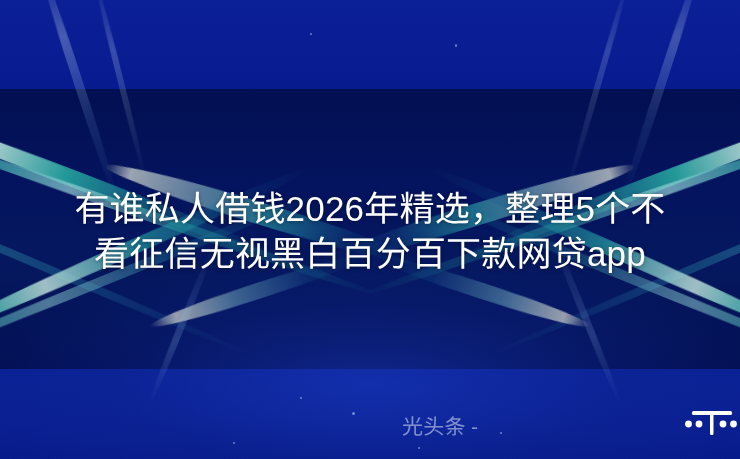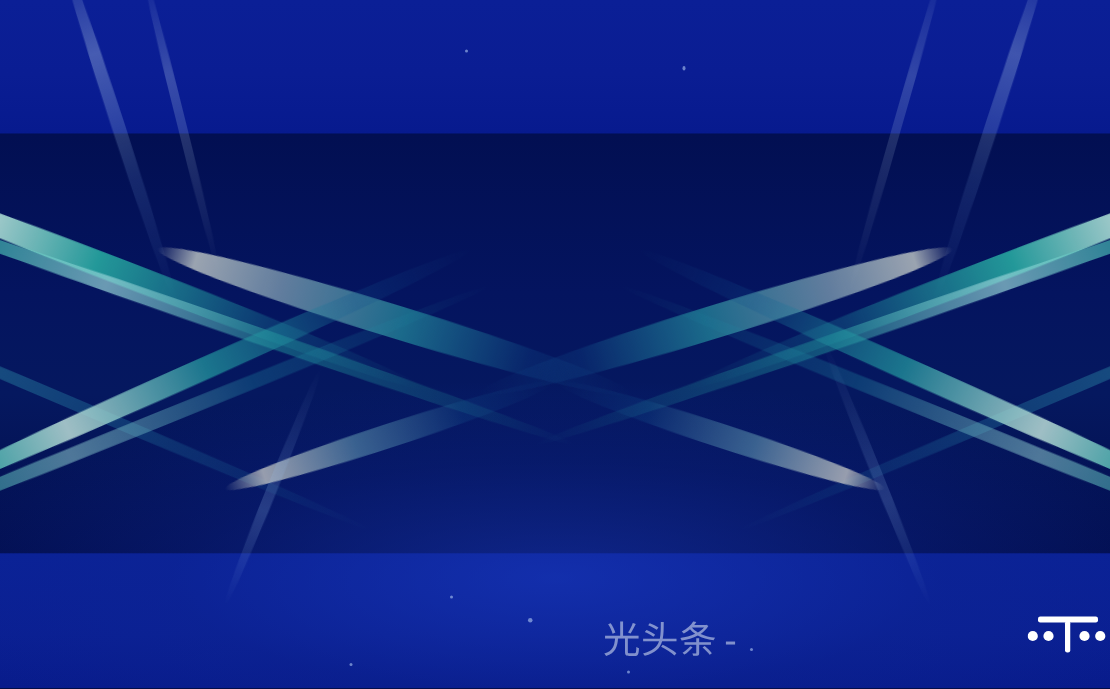--- a/index.html
+++ b/index.html
@@ -335,21 +335,21 @@
   .headline .hl-line { display: block; white-space: nowrap; }
 
   
   .watermark {
     position: absolute;
     left: 402px;
     top: 412px;
     display: flex;
     align-items: baseline;
     color: rgba(206,216,238,0.60);
-    font-size: 25px;
+    font-size: 21px;
     line-height: 30px;
     letter-spacing: 0.3px;
     white-space: nowrap;
   }
   .wm-sep { padding: 0 5px; }
 
   
   .wm-logo {
     position: absolute;
     left: 685px;
@@ -395,20 +395,24 @@
   <div class="streak b-r1"></div>
 
   <div class="spark" style="left:310px;top:33px;width:2px;height:2px;"></div>
   <div class="spark" style="left:455px;top:44px;width:2px;height:3px;"></div>
   <div class="spark" style="left:300px;top:397px;width:2px;height:2px;"></div>
   <div class="spark" style="left:352px;top:412px;width:3px;height:3px;"></div>
   <div class="spark" style="left:233px;top:442px;width:2px;height:2px;"></div>
   <div class="spark" style="left:500px;top:432px;width:2px;height:2px;"></div>
   <div class="spark" style="left:418px;top:447px;width:2px;height:2px;"></div>
 
+  <div class="headline">
+    <span class="hl-line">有谁私人借钱2026年精选，整理5个不</span>
+    <span class="hl-line">看征信无视黑白百分百下款网贷app</span>
+  </div>
 
   <div class="watermark">
     <span>光头条</span>
     <span class="wm-sep">-</span>
   </div>
 
   <svg class="wm-logo" viewBox="0 0 55 34">
     <rect x="7" y="2" width="40" height="4" rx="1.5" fill="#ffffff"></rect>
     <rect x="25" y="5" width="3.5" height="21" rx="1.5" fill="#ffffff"></rect>
     <circle cx="3.5" cy="15" r="3.4" fill="#ffffff"></circle>

